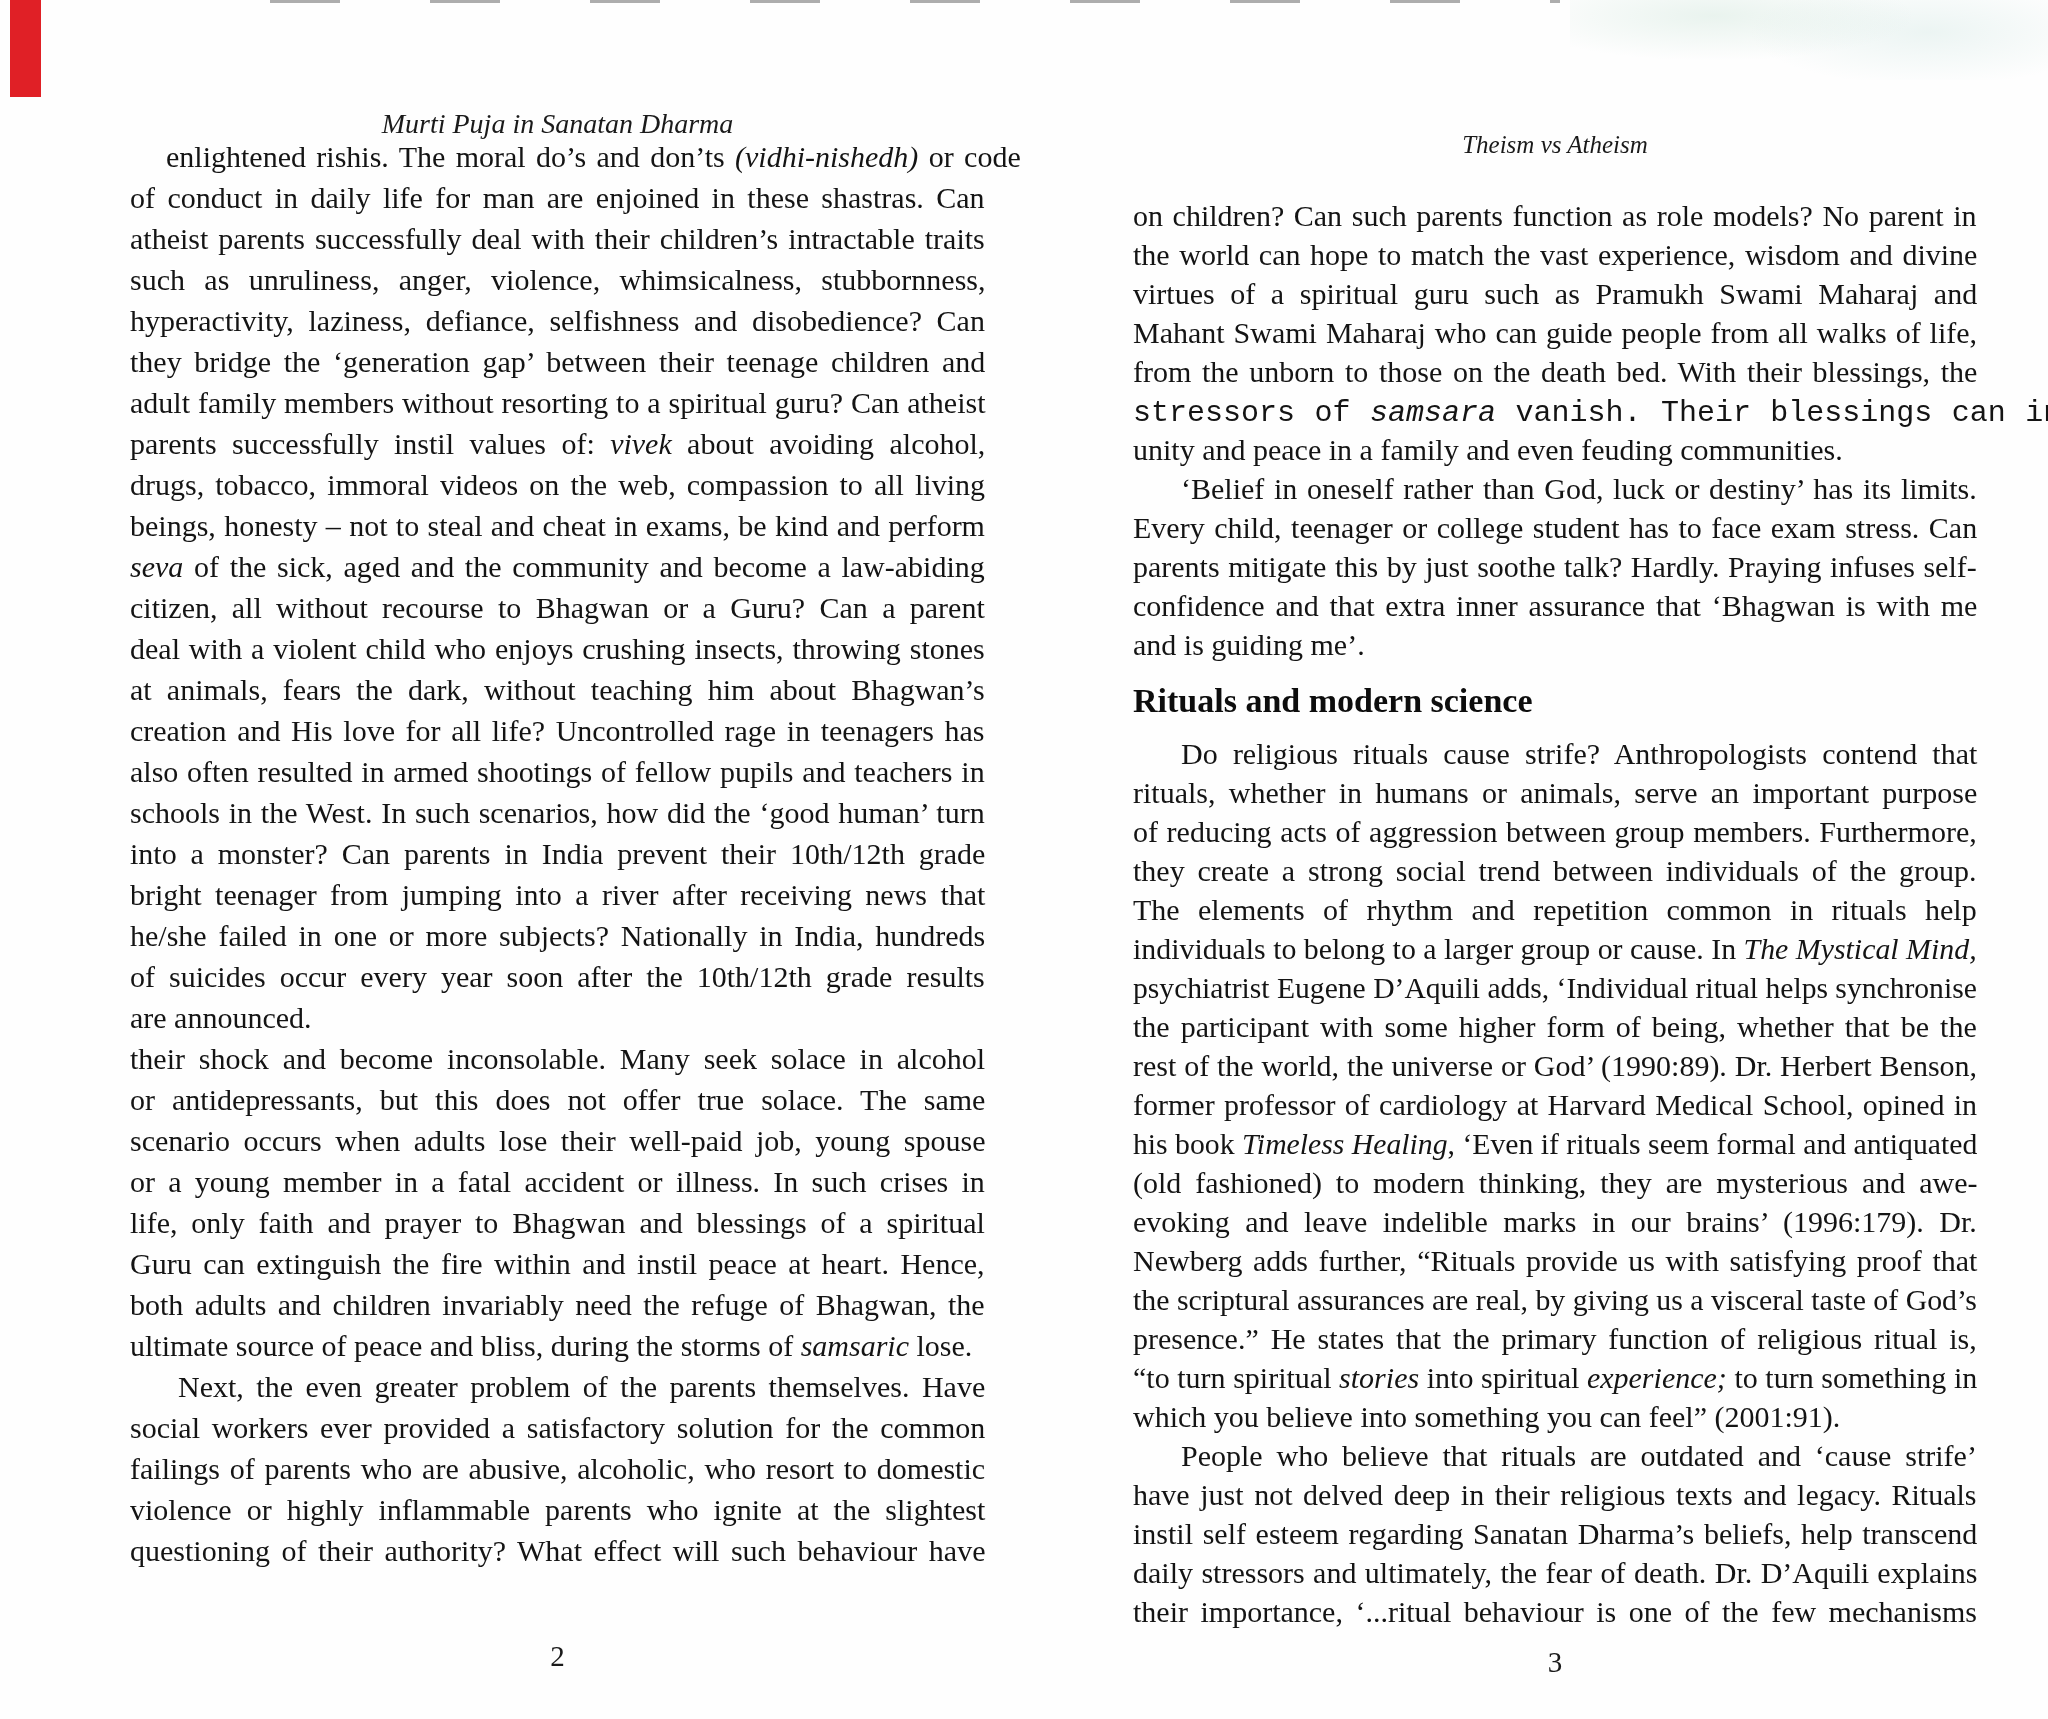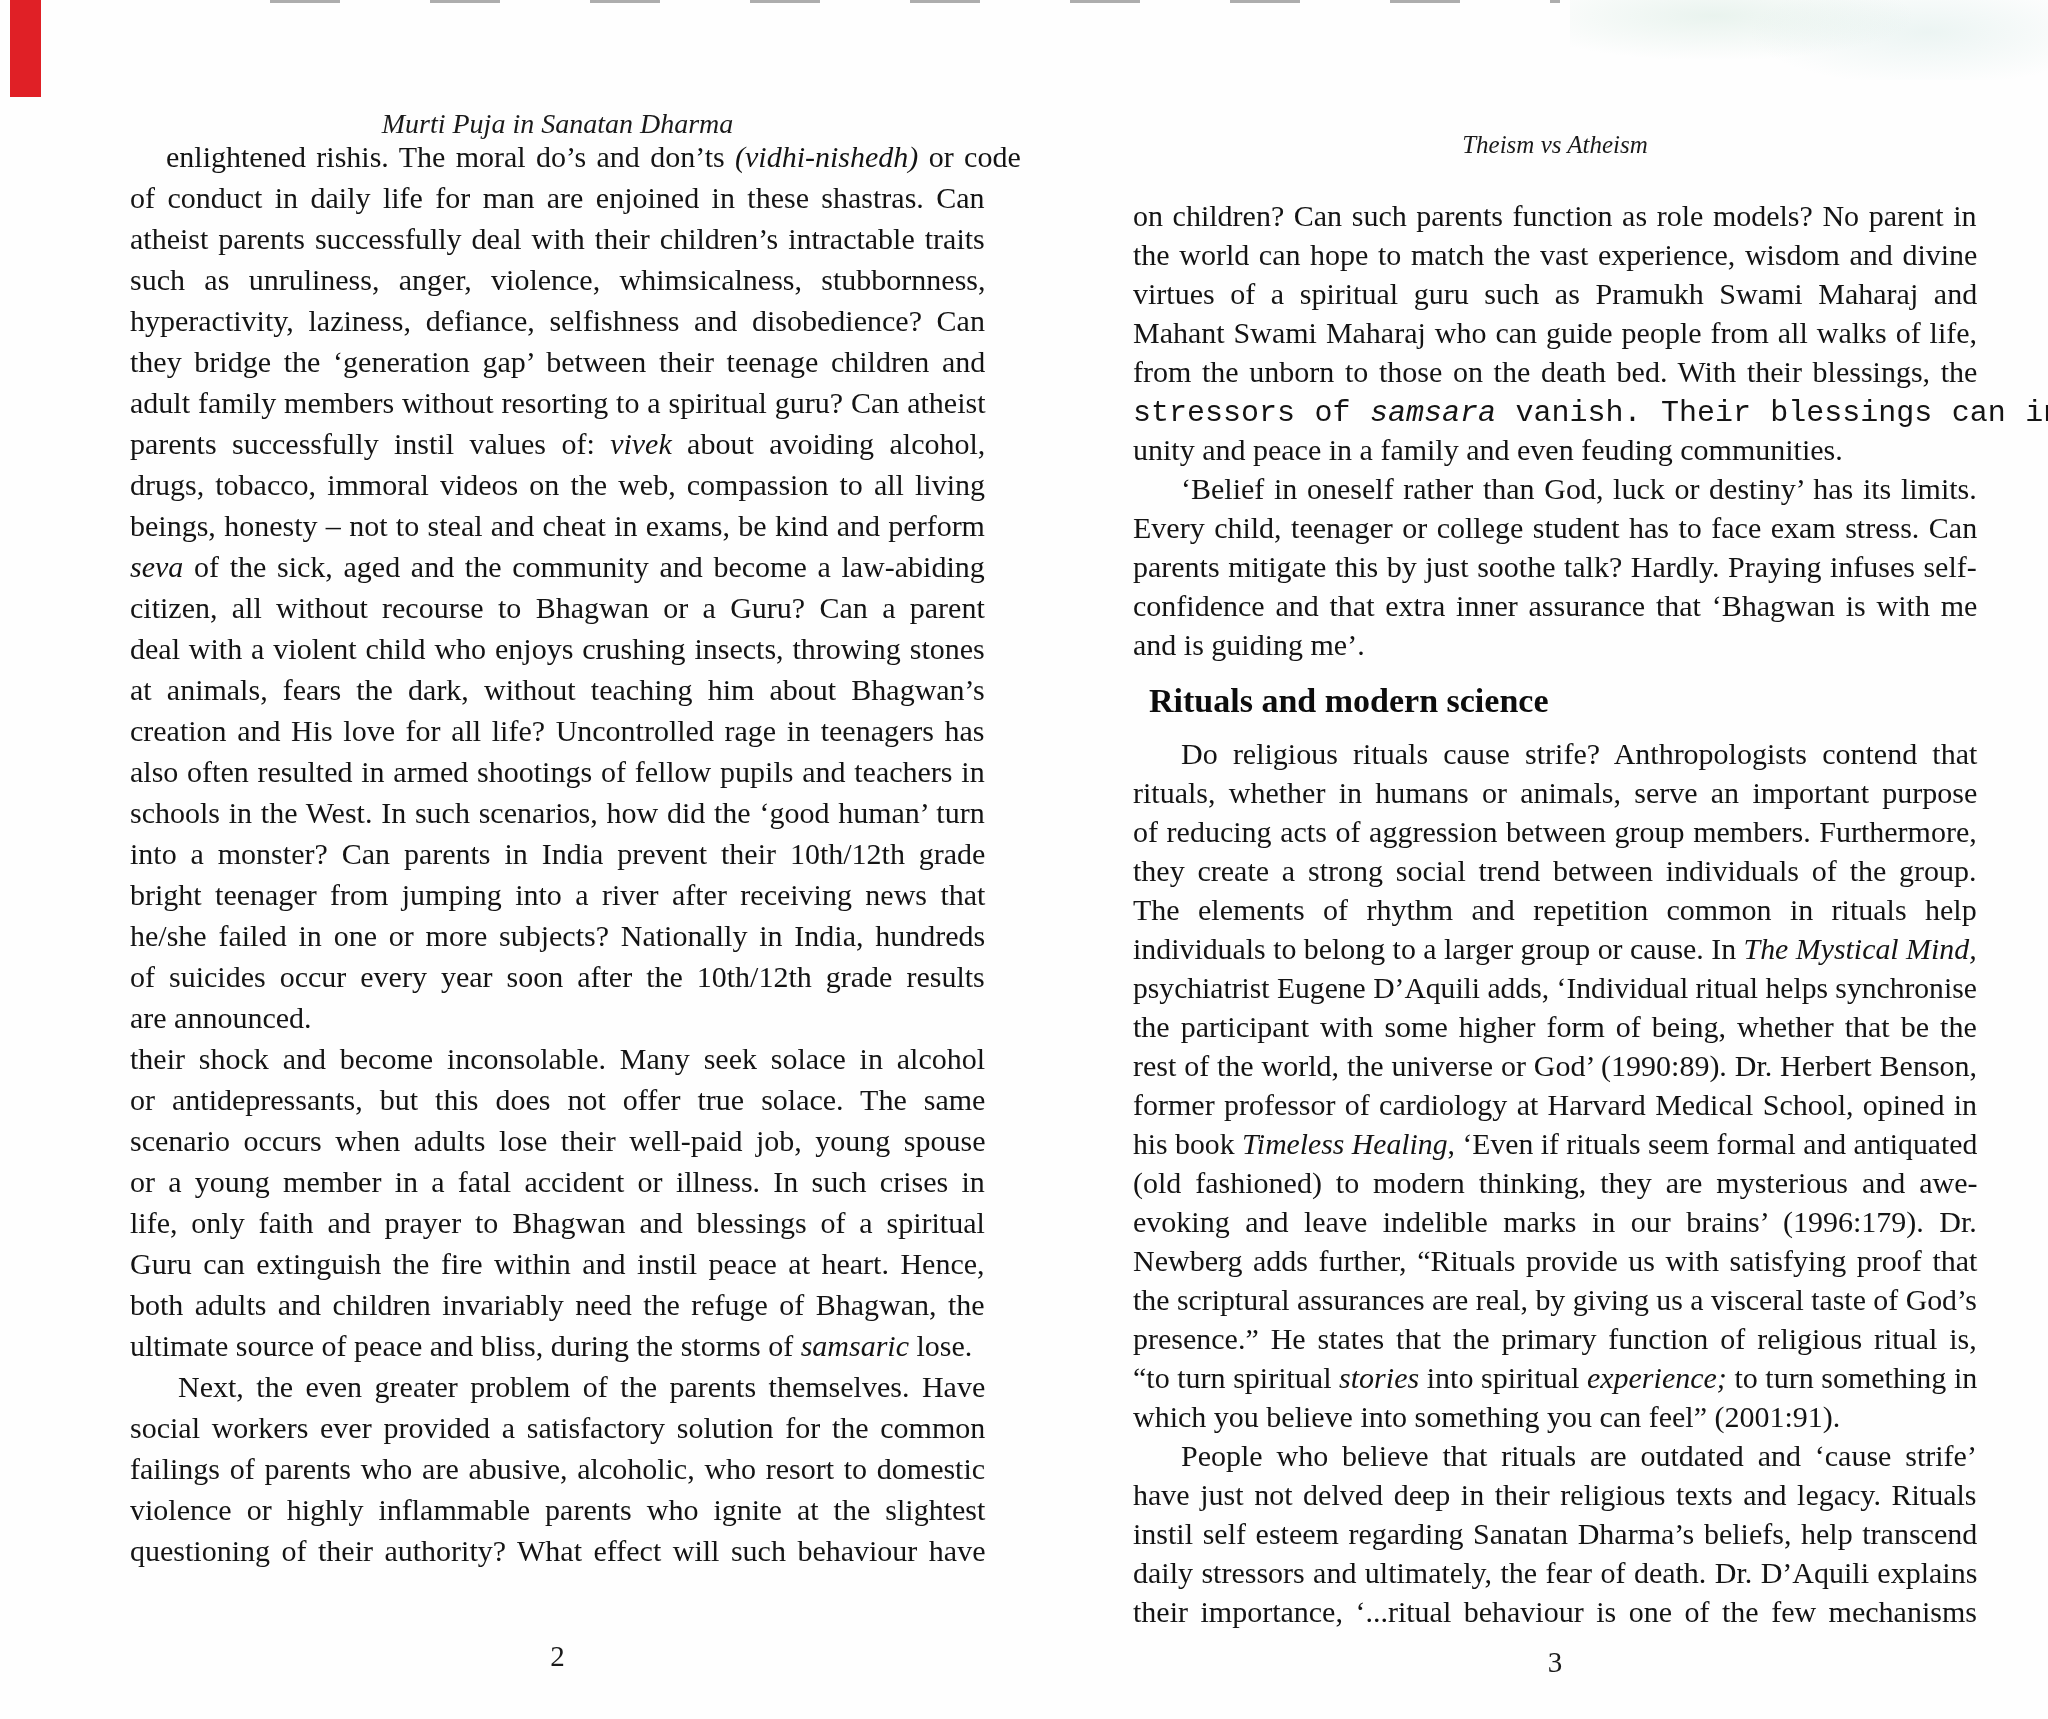--- a/index.html
+++ b/index.html
@@ -15,21 +15,21 @@
   .body-col{position:absolute;font-size:30px;}
   #body-left{left:130px;top:136px;width:855px;}
   #body-right{left:1133px;top:196px;width:844px;}
   #body-left .line{height:41px;line-height:41px;}
   #body-right .line{height:39px;line-height:39px;}
   .line{white-space:nowrap;overflow:visible;}
   .line .ls{display:inline-block;white-space:nowrap;transform-origin:0 50%;}
   .indent{padding-left:48px;}
   .sec-heading{
     font-weight:bold;font-size:34px;line-height:42px;
-    padding-top:16px;padding-bottom:12px;height:42px;color:#0d0d0d;margin-left:16px;
+    padding-top:16px;padding-bottom:12px;height:42px;color:#0d0d0d;
   }
   .page-number{position:absolute;font-size:29px;text-align:center;color:#1a1a1a;}
   #pagenum-left{left:130px;top:1640px;width:855px;}
   #pagenum-right{left:1133px;top:1646px;width:844px;}
   
   #red-mark{position:absolute;left:10px;top:0;width:31px;height:97px;}
   #top-edge-line{
     position:absolute;left:270px;top:0;width:1290px;height:3px;opacity:.45;
     background:repeating-linear-gradient(90deg,#4a4a4a 0 70px,transparent 70px 160px);
   }

